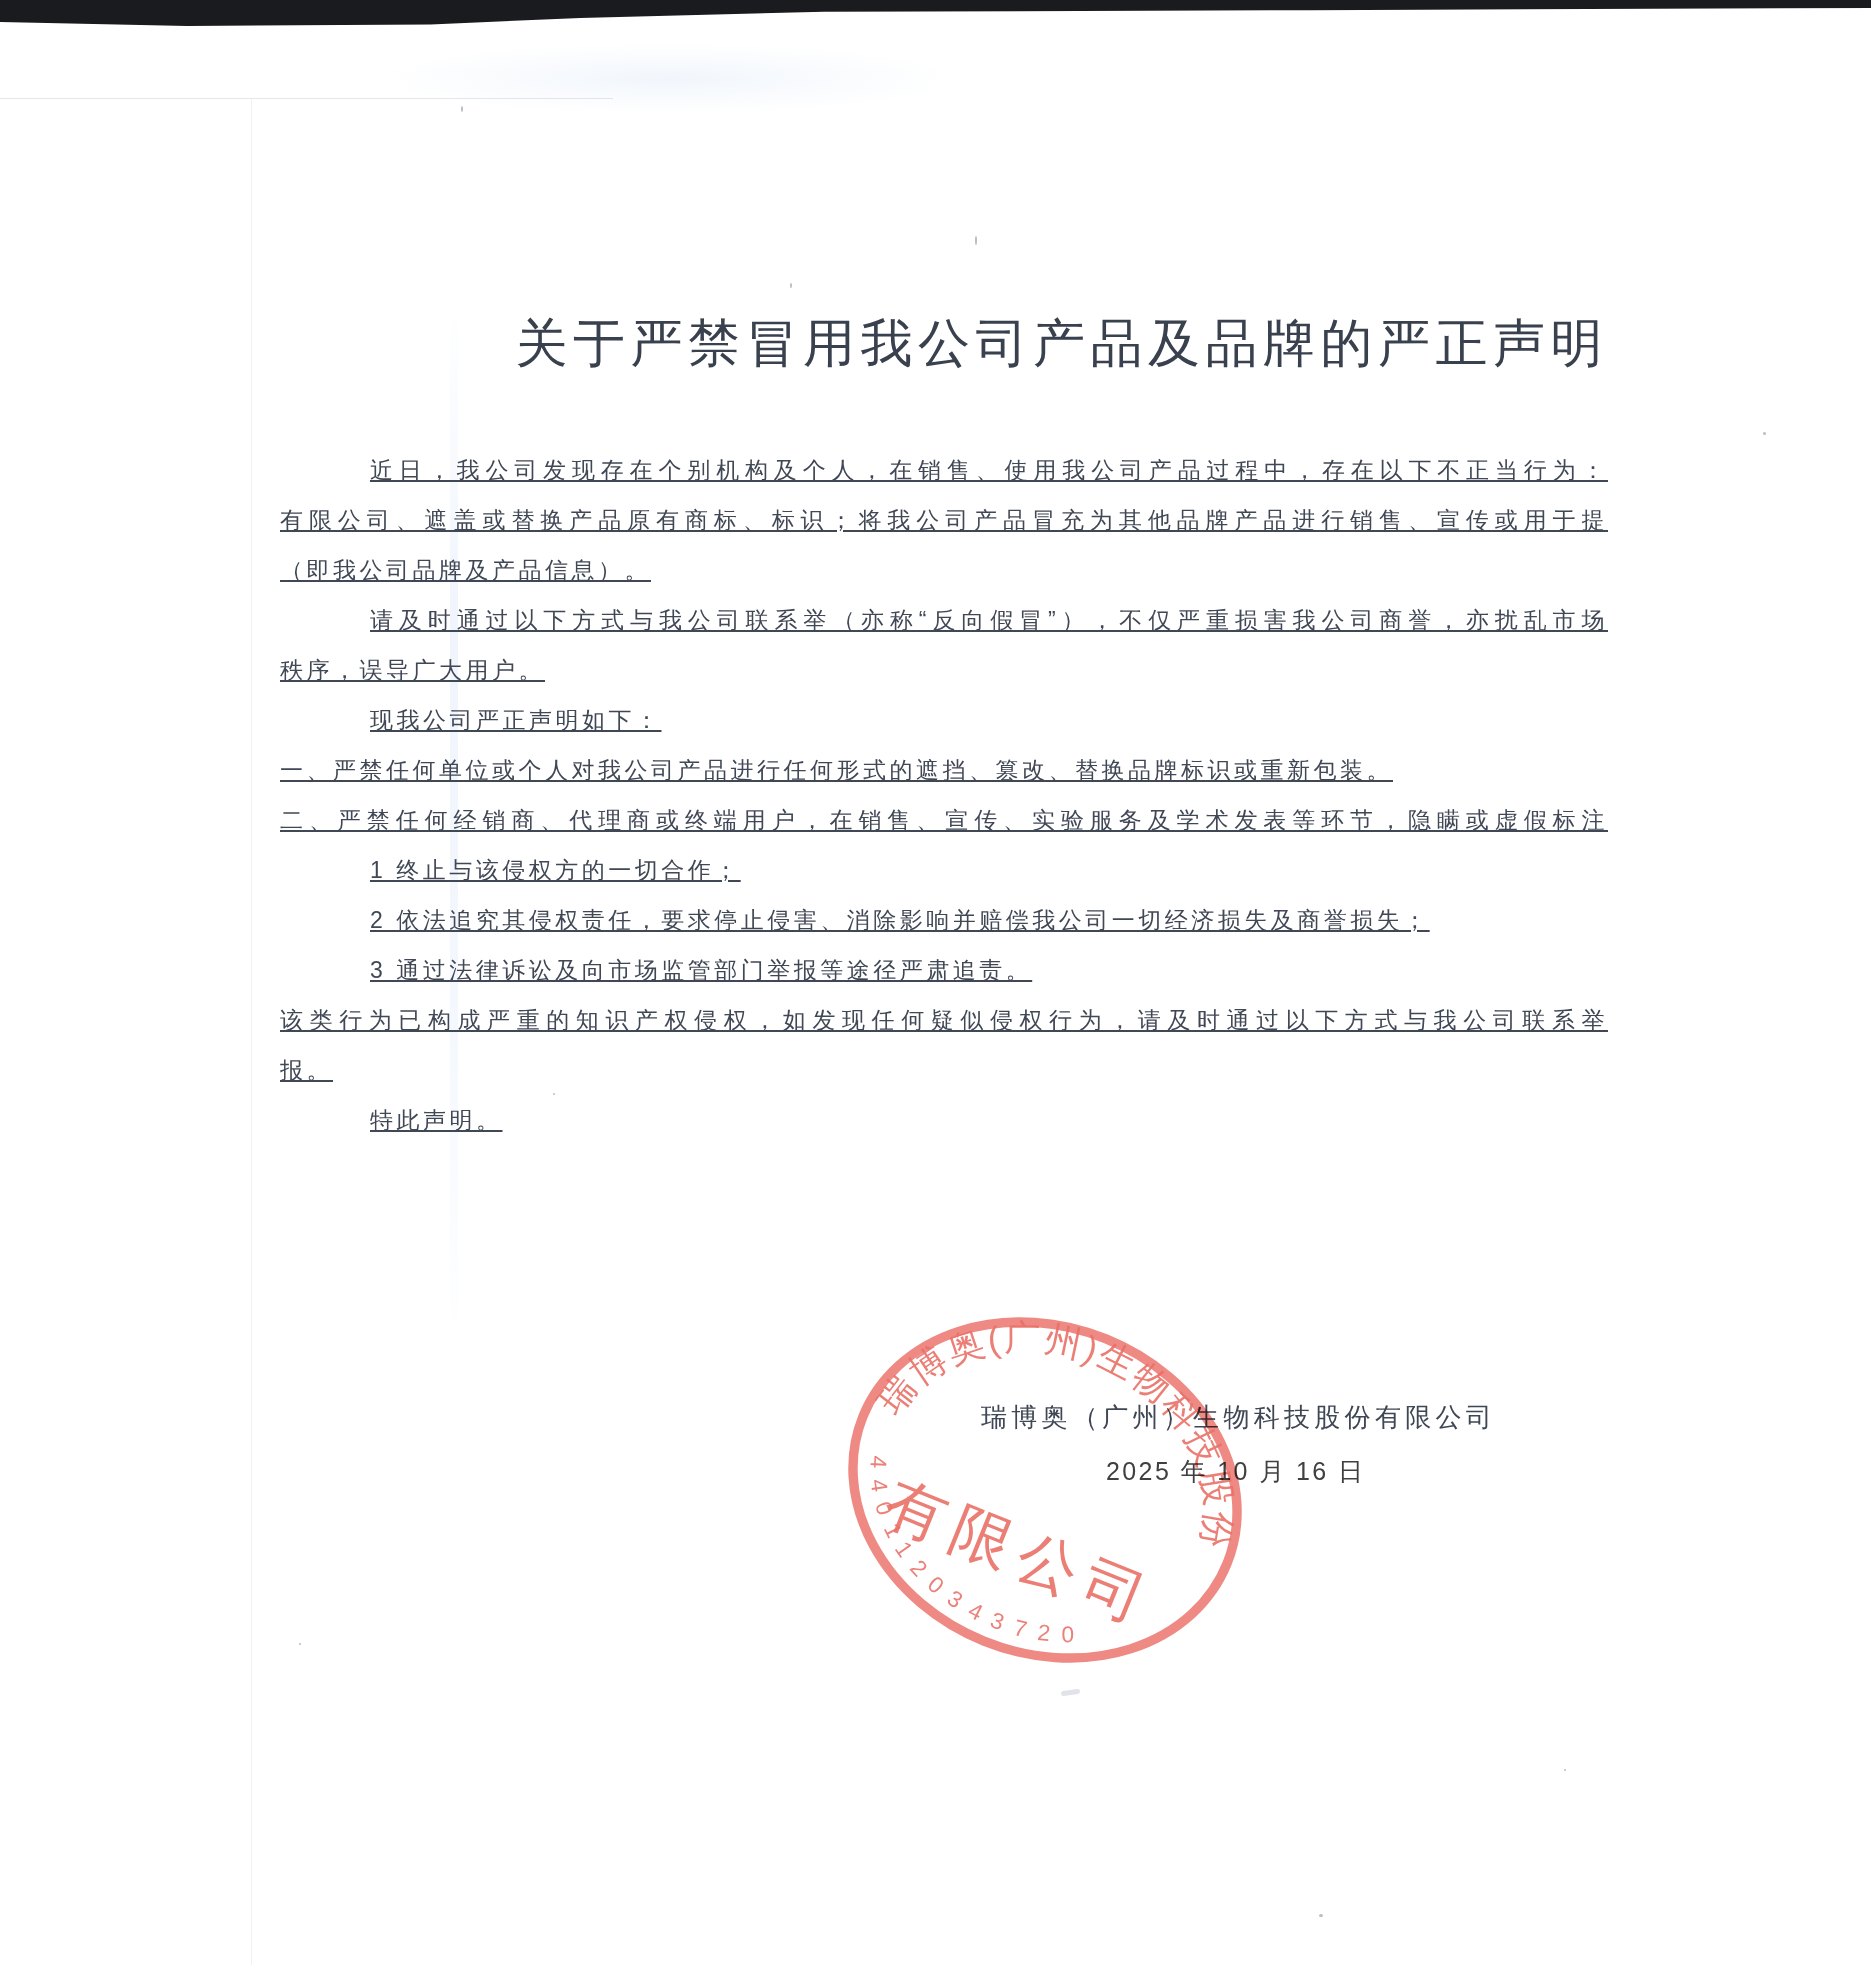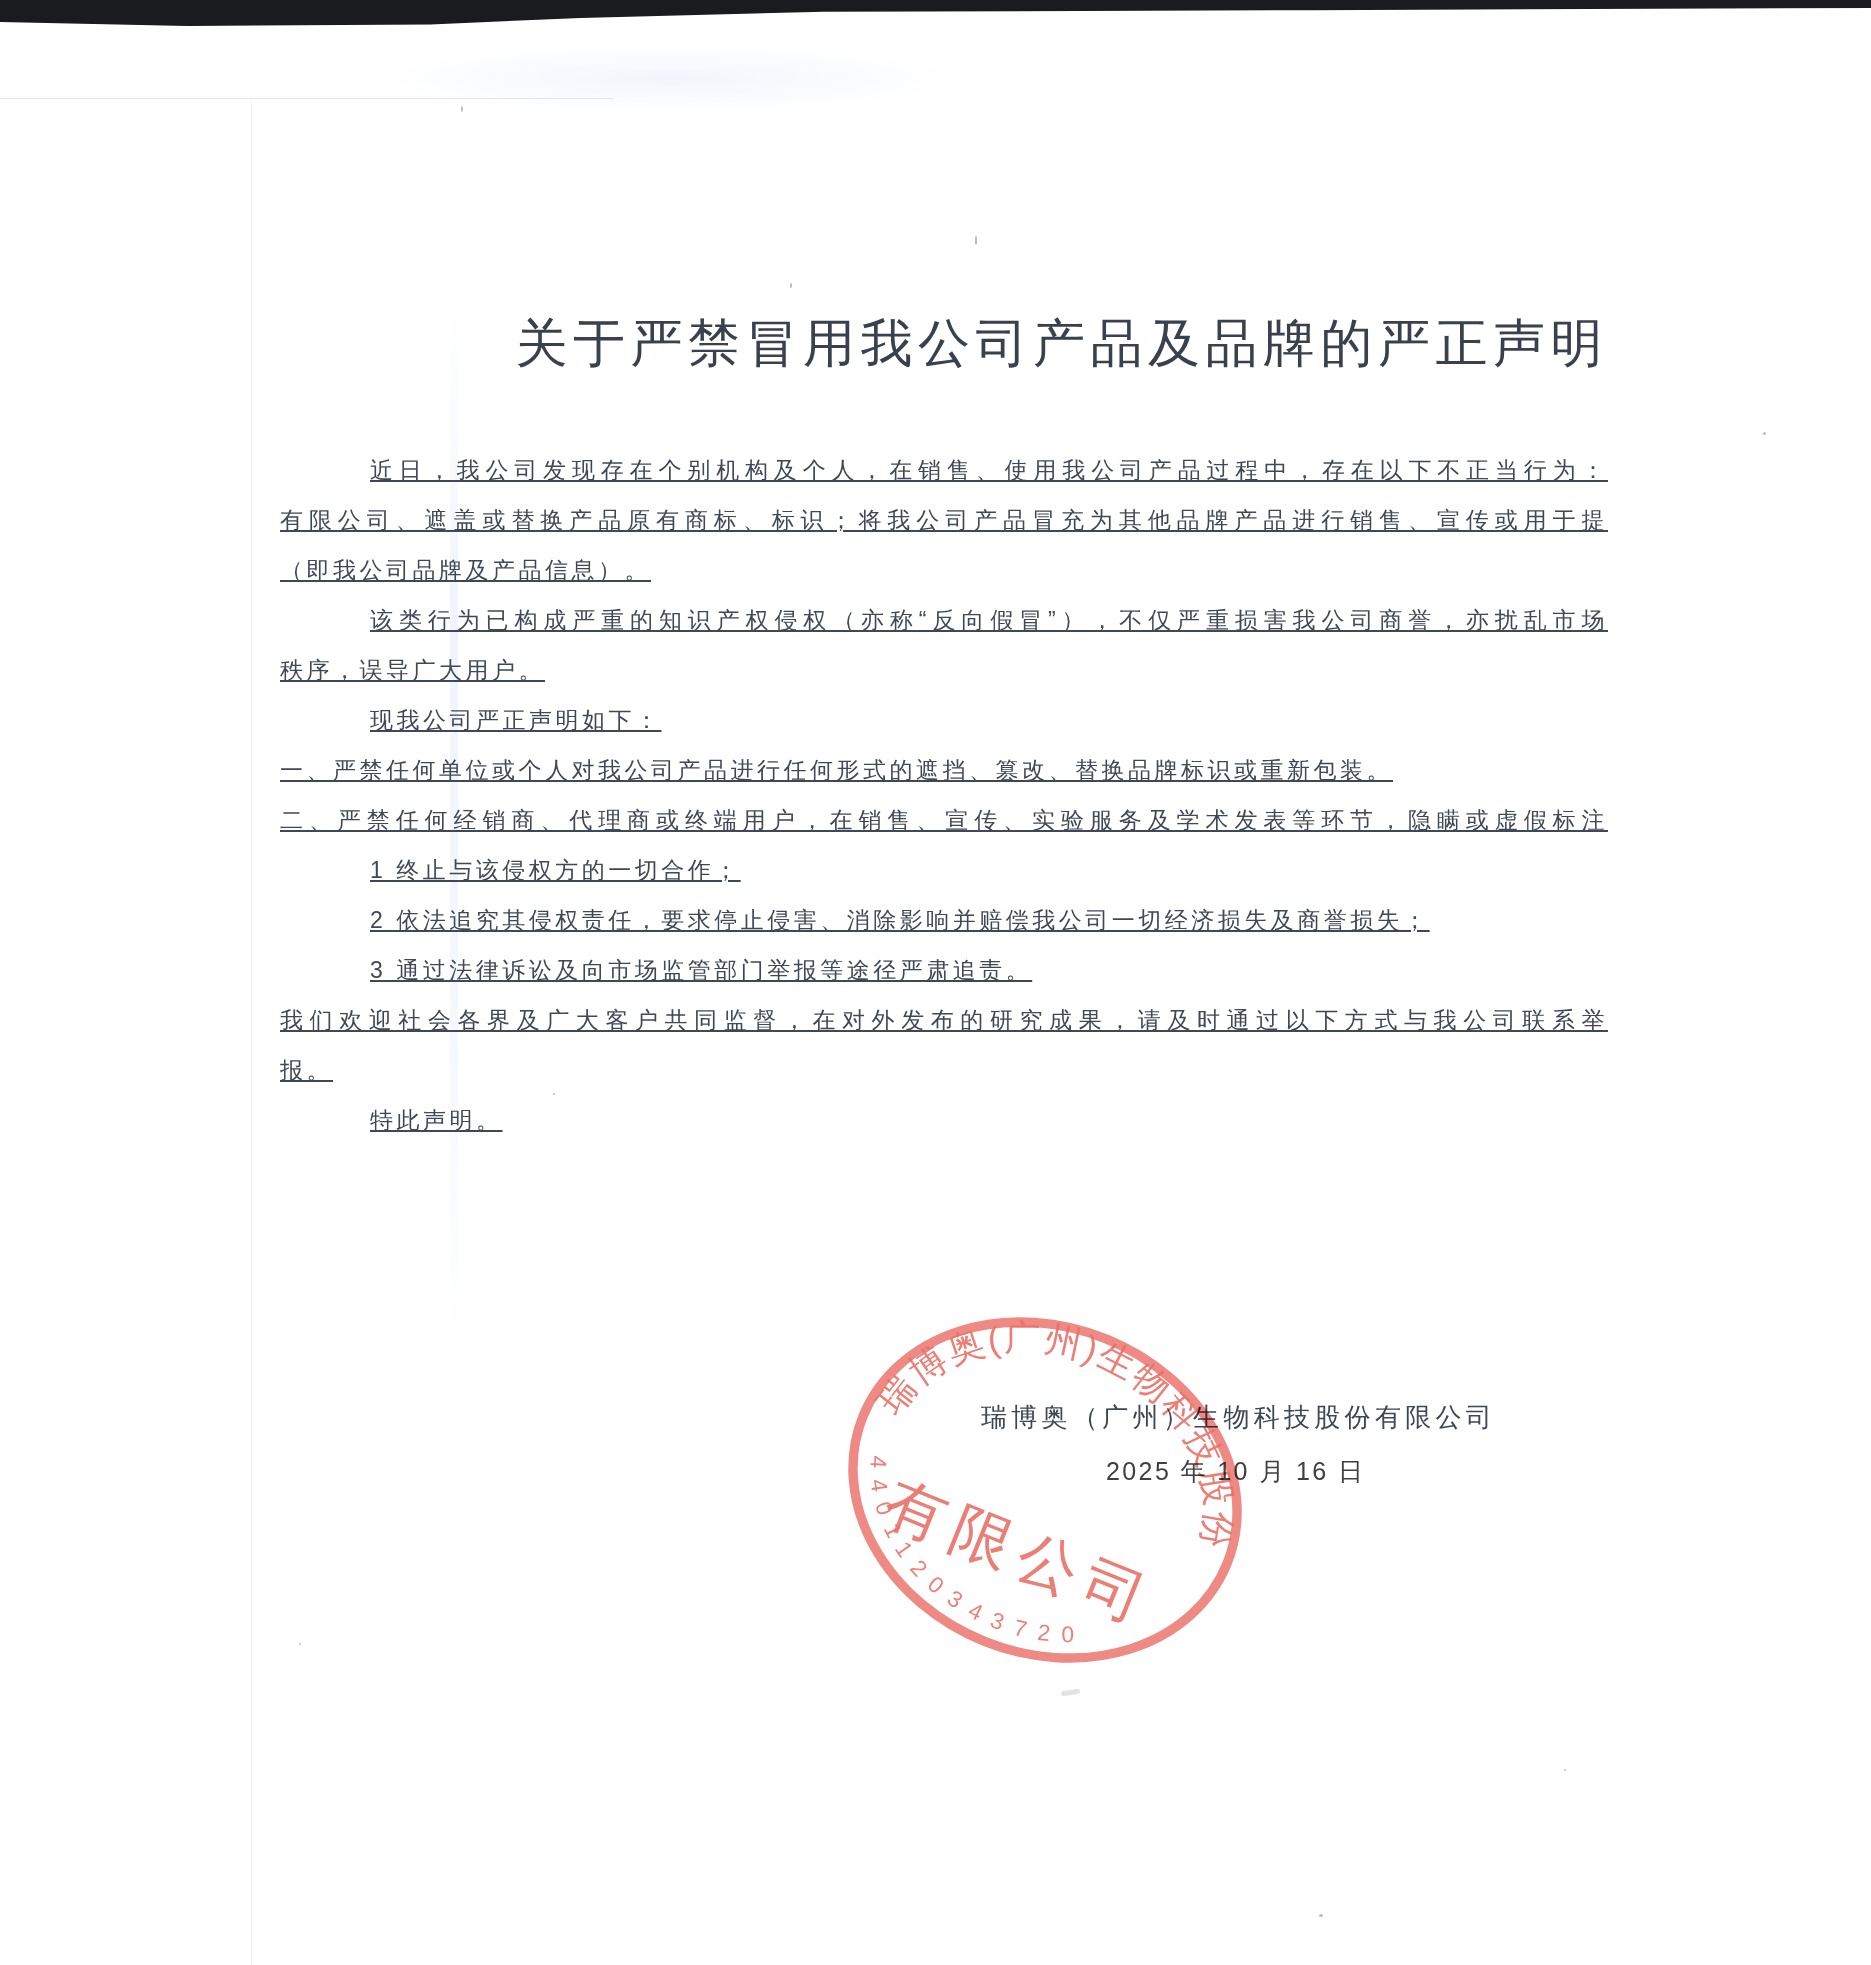--- a/index.html
+++ b/index.html
@@ -87,29 +87,29 @@
   <div class="speck" style="left:1564px;top:1769px;width:2.4px;height:2.4px;"></div>
 
   <div class="speck" style="left:299px;top:1643px;width:2.4px;height:2.4px;"></div>
 
   <div class="doc-title">关于严禁冒用我公司产品及品牌的严正声明</div>
 
   <div class="doc-body">
     <div class="ln ind fill">近日，我公司发现存在个别机构及个人，在销售、使用我公司产品过程中，存在以下不正当行为：</div>
     <div class="ln fill">有限公司、遮盖或替换产品原有商标、标识；将我公司产品冒充为其他品牌产品进行销售、宣传或用于提</div>
     <div class="ln">（即我公司品牌及产品信息）。</div>
-    <div class="ln ind fill">该类行为已构成严重的知识产权侵权（亦称“反向假冒”），不仅严重损害我公司商誉，亦扰乱市场</div>
+    <div class="ln ind fill">请及时通过以下方式与我公司联系举（亦称“反向假冒”），不仅严重损害我公司商誉，亦扰乱市场</div>
     <div class="ln">秩序，误导广大用户。</div>
     <div class="ln ind">现我公司严正声明如下：</div>
     <div class="ln">一、严禁任何单位或个人对我公司产品进行任何形式的遮挡、篡改、替换品牌标识或重新包装。</div>
     <div class="ln fill">二、严禁任何经销商、代理商或终端用户，在销售、宣传、实验服务及学术发表等环节，隐瞒或虚假标注</div>
     <div class="ln ind">1 终止与该侵权方的一切合作；</div>
     <div class="ln ind">2 依法追究其侵权责任，要求停止侵害、消除影响并赔偿我公司一切经济损失及商誉损失；</div>
     <div class="ln ind">3  通过法律诉讼及向市场监管部门举报等途径严肃追责。</div>
-    <div class="ln fill">我们欢迎社会各界及广大客户共同监督，在对外发布的研究成果，请及时通过以下方式与我公司联系举</div>
+    <div class="ln fill">该类行为已构成严重的知识产权侵权，如发现任何疑似侵权行为，请及时通过以下方式与我公司联系举</div>
     <div class="ln">报。</div>
     <div class="ln ind">特此声明。</div>
   </div>
 
   <div class="sig-company">瑞博奥（广州）生物科技股份有限公司</div>
   <div class="sig-date">2025 年 10 月 16 日</div>
 
   <svg class="seal" viewBox="-550 -460 1100 920">
     <defs>
       <path id="sealTopArc" d="M -420 0 A 420 345 0 0 1 420 0" fill="none"></path>

